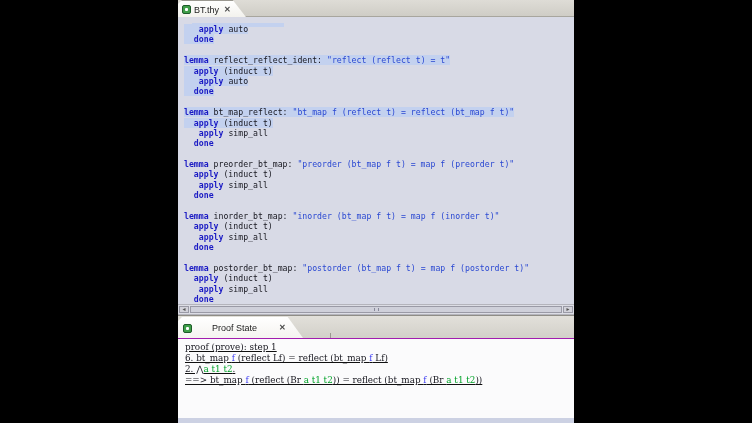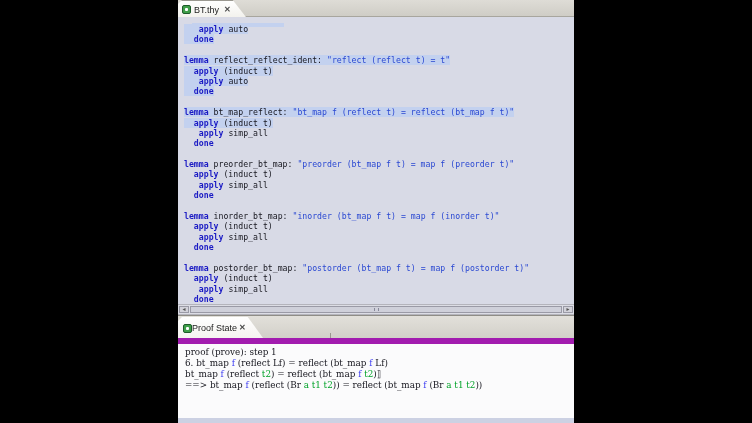--- a/index.html
+++ b/index.html
@@ -78,36 +78,36 @@
     border-left:1px solid #88889a;border-right:1px solid #88889a;
   }
 
   
   #bottom-tabbar{
     position:absolute;left:0;top:315px;width:396px;height:23px;
     background:linear-gradient(#e2e0da,#d2d0c9);
     border-top:1px solid #8f8d86;box-sizing:border-box;
   }
   .btab{
-    position:absolute;top:1px;height:22px;display:flex;align-items:center;gap:0;
+    position:absolute;top:1px;height:22px;display:flex;align-items:center;gap:20px;
     font-size:9px;color:#1c1c1c;padding:0 18px 0 5px;
   }
   .btab.active{
     left:0;background:linear-gradient(#ffffff,#f4f3ef);
     clip-path:polygon(0 100%,0 4px,4px 0,calc(100% - 16px) 0,100% 100%);
   }
   .btab.inactive{left:76px;padding:0 10px;border-right:1px solid #9a988f;height:20px;top:17px;}
 
   
   #proof-panel{
     position:absolute;left:0;top:338px;width:396px;height:85px;
-    background:#fbfbfc;border-top:6px solid #a21caf;box-sizing:border-box;
+    background:#fbfbfc;border-top:1px solid #a21caf;box-sizing:border-box;
     font-family:"DejaVu Serif","Liberation Serif",serif;
     font-size:8.8px;line-height:11px;color:#101010;
-    padding:3px 0 0 7px;overflow:hidden;
+    padding:3px 0 0 7px;overflow:hidden;text-decoration:underline;
   }
   .proof-line{height:11px;white-space:pre;}
   .seg-free{color:#3c3cf2;}
   .seg-bound{color:#00a228;}
   #proof-bottom-strip{
     position:absolute;left:0;bottom:0;width:396px;height:5px;background:#ccd1e3;
   }
 </style>
 </head>
 <body>
@@ -174,19 +174,19 @@
     </div>
     <div class="btab inactive">
       <span>Prover Output</span>
     </div>
   </div>
 
   <div id="proof-panel">
     <div id="proof-lines">
         <div class="proof-line"><span class="line-text"><span class="seg-plain">proof (prove): step 1</span></span></div>
         <div class="proof-line"><span class="line-text"><span class="seg-plain">6. bt_map </span><span class="seg-free">f</span><span class="seg-plain"> (reflect Lf) = reflect (bt_map </span><span class="seg-free">f</span><span class="seg-plain"> Lf)</span></span></div>
-        <div class="proof-line"><span class="line-text"><span class="seg-plain">bt_map </span><span class="seg-free">f</span><span class="seg-plain"> (reflect </span><span class="seg-bound">t2</span><span class="seg-plain">) = reflect (bt_map </span><span class="seg-free">f</span><span class="seg-plain"> </span><span class="seg-bound">t2</span><span class="seg-plain">)⟧</span></span></div>
+        <div class="proof-line"><span class="line-text"><span class="seg-plain">2. ⋀</span><span class="seg-bound">a t1 t2</span><span class="seg-plain">.</span></span></div>
         <div class="proof-line"><span class="line-text"><span class="seg-plain">==&gt; bt_map </span><span class="seg-free">f</span><span class="seg-plain"> (reflect (Br </span><span class="seg-bound">a t1 t2</span><span class="seg-plain">)) = reflect (bt_map </span><span class="seg-free">f</span><span class="seg-plain"> (Br </span><span class="seg-bound">a t1 t2</span><span class="seg-plain">))</span></span></div>
       </div>
     <div id="proof-bottom-strip"></div>
   </div>
 
 </div>
 
 </body></html>

